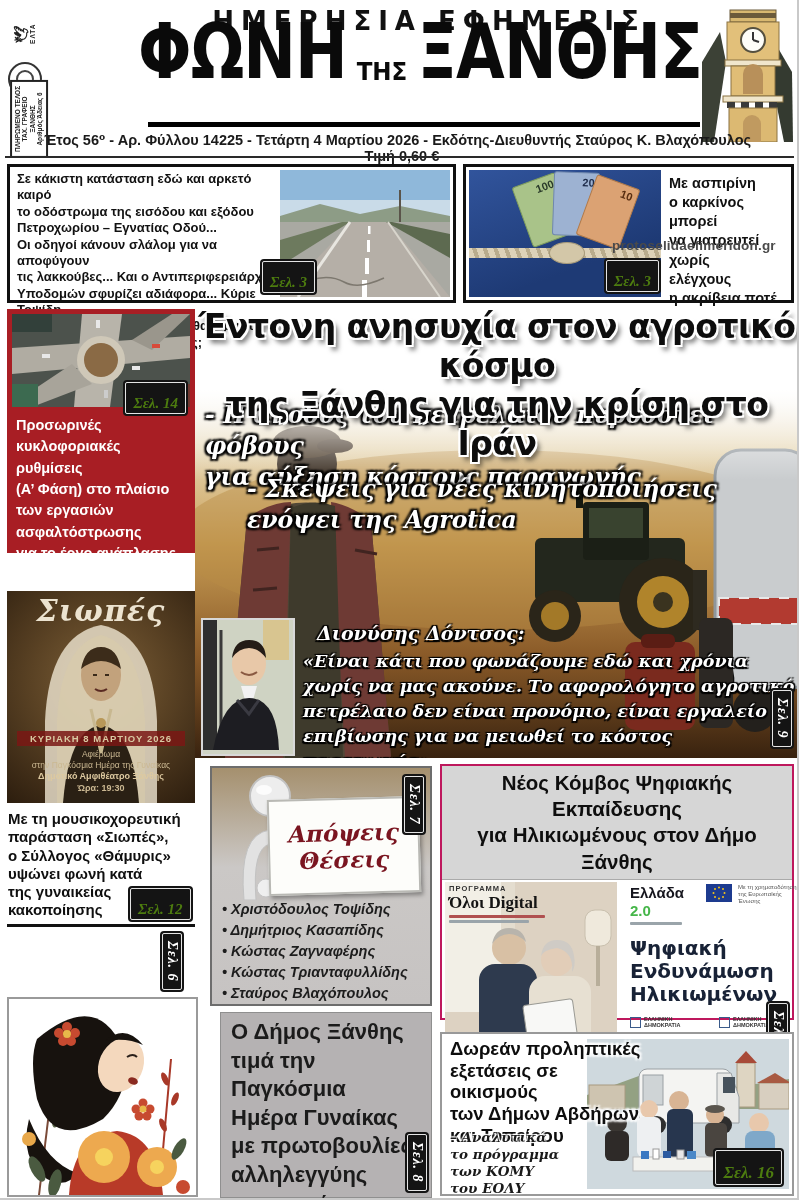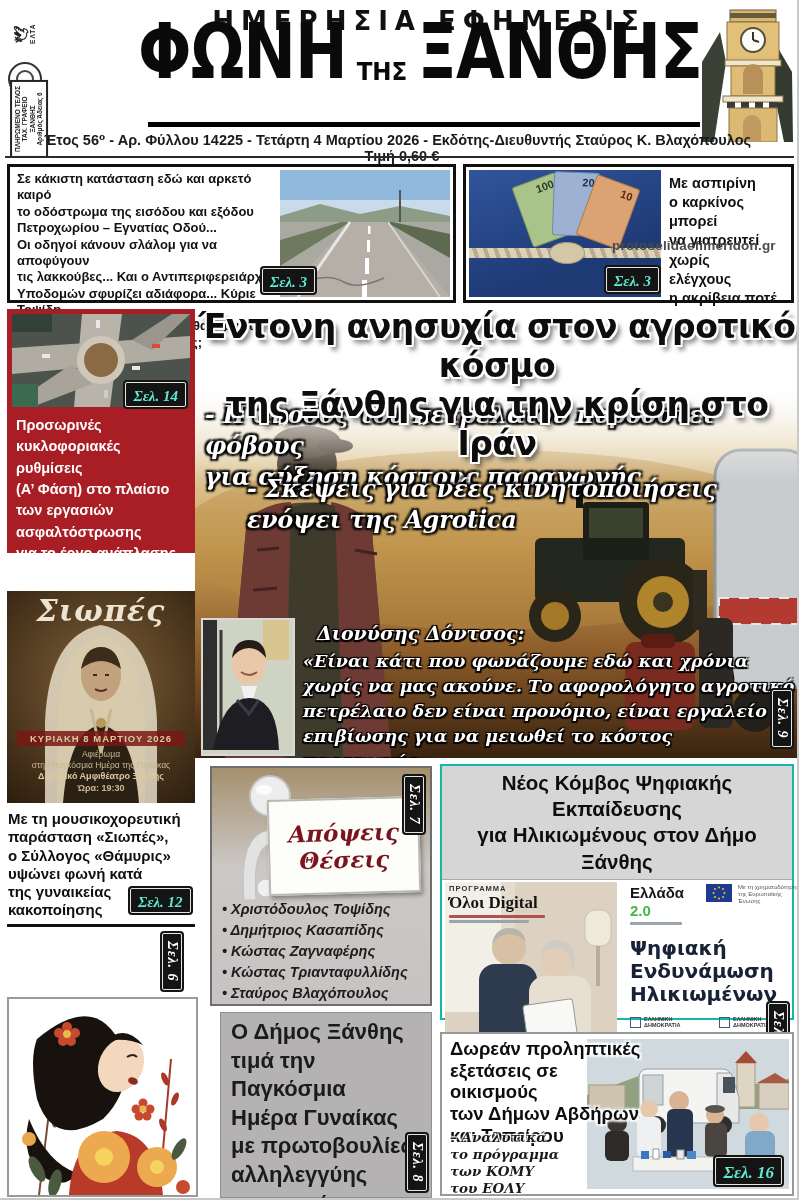--- a/index.html
+++ b/index.html
@@ -46,22 +46,22 @@
   .knot{position:absolute;left:80px;top:72px;width:34px;height:20px;border-radius:50%;
      background:#d3c7a8;border:1px solid #a79a7a;}
   .note{position:absolute;width:46px;height:64px;border-radius:3px;display:flex;align-items:flex-start;
      justify-content:flex-end;font-size:11px;font-weight:bold;color:#2a3a2a;padding:3px 4px;box-sizing:border-box;}
   .note1{left:52px;top:8px;transform:rotate(-20deg);background:#a9c389;border:1px solid #7e9c5e;}
   .note2{left:84px;top:2px;transform:rotate(2deg);background:#9db2d2;border:1px solid #6f87ad;color:#1e2c4a;}
   .note3{left:116px;top:10px;transform:rotate(20deg);background:#dba273;border:1px solid #b07a4a;color:#5a2f12;}
   .watermark{left:612px;top:238px;font-size:13.5px;font-weight:bold;color:#4a4a4a;z-index:9;letter-spacing:.2px;}
 
   
-  .hbadge{display:inline-block;background:#141414;color:#5eead4;font-family:"Liberation Serif","DejaVu Serif",serif;
-     font-style:italic;font-weight:bold;font-size:15px;padding:5px 7px 1px;border:1px solid #e4e4e4;
+  .hbadge{display:inline-block;background:#141414;color:#4d7c0f;font-family:"Liberation Serif","DejaVu Serif",serif;
+     font-style:italic;font-weight:bold;font-size:15px;padding:12px 7px 1px;border:1px solid #e4e4e4;
      box-shadow:0 0 0 2px #141414;border-radius:2px;white-space:nowrap;}
   .hbadge.big{font-size:17px;}
   .vbadge{display:inline-block;writing-mode:vertical-rl;background:#141414;color:#fff;
      font-family:"Liberation Serif","DejaVu Serif",serif;font-style:italic;font-weight:bold;font-size:14px;
      padding:7px 1px;border:1px solid #e4e4e4;box-shadow:0 0 0 2px #141414;border-radius:2px;letter-spacing:1px;}
 
   
   .headline{left:198px;top:308px;width:598px;text-align:center;font-size:33px;font-weight:900;
      line-height:1.18;letter-spacing:-.5px;color:#0d0d0d;font-family:"DejaVu Sans",sans-serif;
      text-shadow:-2px -2px 0 #fff,2px -2px 0 #fff,-2px 2px 0 #fff,2px 2px 0 #fff,4px 5px 5px rgba(0,0,0,.55);z-index:3;}
@@ -115,21 +115,21 @@
   .op-sign div{color:#7a1520;font-family:"DejaVu Serif",serif;font-style:italic;font-weight:bold;font-size:23px;line-height:1;}
   .op-badge{position:absolute;right:6px;top:8px;}
   .op-names{position:absolute;left:10px;top:131px;font-size:14.5px;font-weight:bold;font-style:italic;
      color:#1d1d1d;line-height:1.45;}
   .op-names div::before{content:"• ";}
   .muni{left:220px;top:1012px;width:212px;height:186px;background:#b5b2b3;border:1px solid #8f8f8f;box-sizing:border-box;}
   .muni-text{position:absolute;left:10px;top:5px;font-size:22px;font-weight:bold;line-height:1.3;color:#1b1b1b;}
   .muni-badge{position:absolute;right:4px;bottom:6px;}
 
   
-  .digital{left:440px;top:764px;width:354px;height:256px;border:2px solid #14b8a6;box-sizing:border-box;background:#fff;}
+  .digital{left:440px;top:764px;width:354px;height:256px;border:2px solid #be185d;box-sizing:border-box;background:#fff;}
   .dg-head{background:#d6d6d6;border-bottom:1px solid #aaa;text-align:center;font-size:20.5px;font-weight:bold;
      line-height:1.28;padding:4px 2px;color:#0e0e0e;}
   .dg-body{position:relative;height:186px;}
   .dg-photo{position:absolute;left:3px;top:2px;width:172px;height:178px;overflow:hidden;background:#ddd2c2;}
   .dg-program{position:absolute;left:4px;top:2px;width:120px;}
   .dg-program .lbl{font-size:7.5px;font-weight:bold;color:#333;letter-spacing:1px;}
   .dg-program .nm{font-size:17px;font-weight:bold;color:#141414;font-family:Liberation Serif, serif;}
   .bars{height:3px;background:#9aa4aa;margin:2px 0;border-radius:1px;}
   .bars.red{background:#b05050;}
   .dg-right{position:absolute;left:188px;top:4px;width:168px;}

